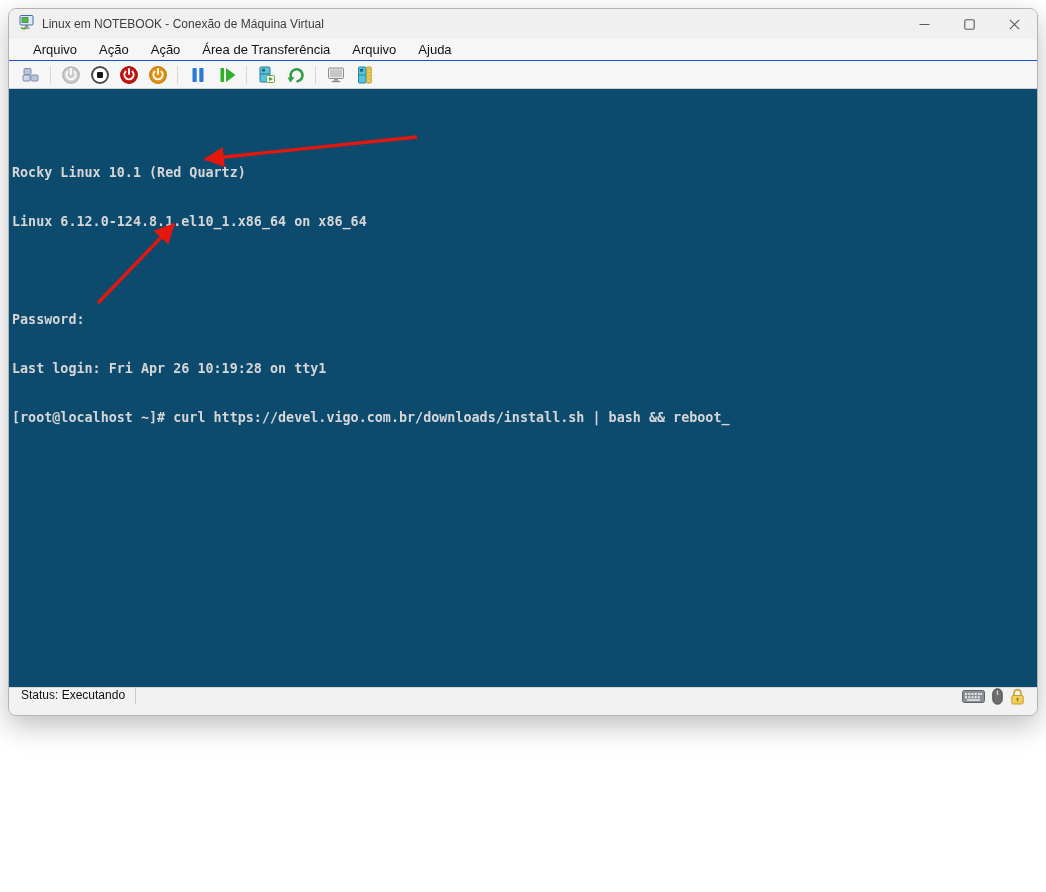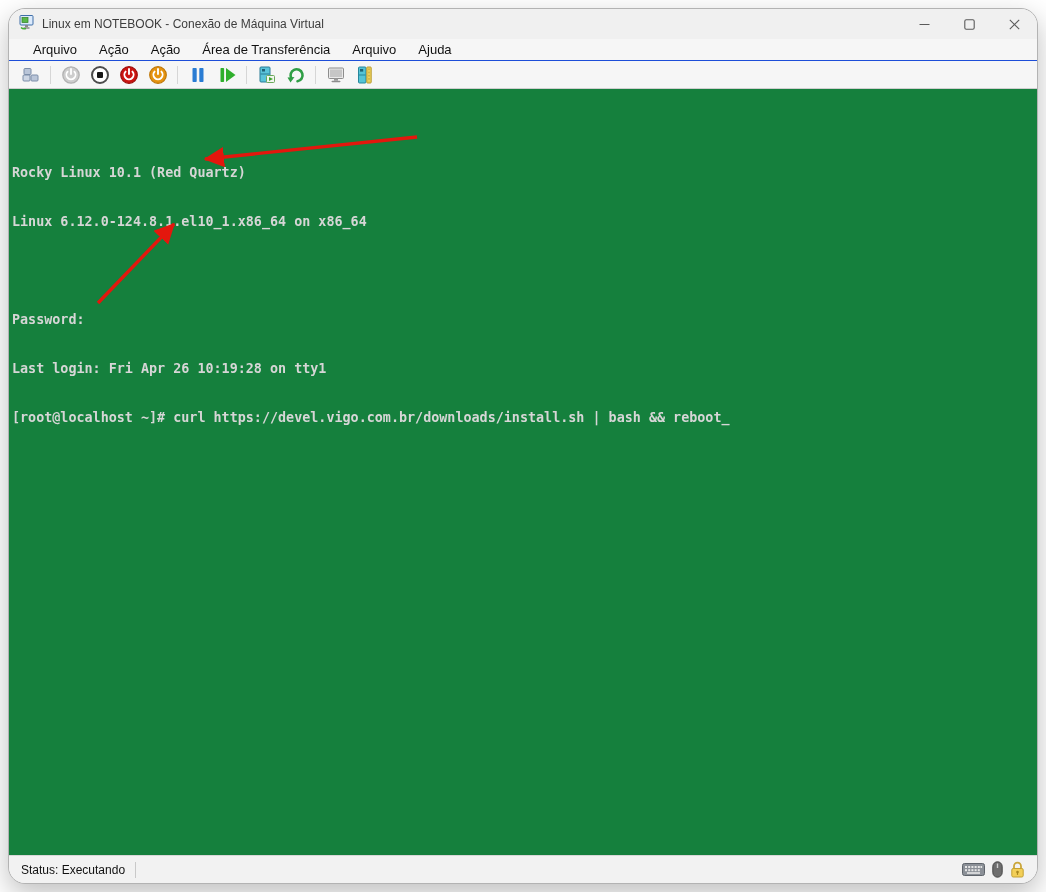--- a/index.html
+++ b/index.html
@@ -1,21 +1,21 @@
 <!DOCTYPE html>
 <html><head>
 <meta charset="utf-8">
 <style>
   * { margin:0; padding:0; box-sizing:border-box; }
   html,body { width:1046px; height:892px; background:#ffffff; overflow:hidden;
               font-family:"Liberation Sans", sans-serif; position:relative; }
 
   .vm-window{
-    position:absolute; left:8px; top:8px; width:1030px; height:876px;
-    background:#f0f0f0; border:1px solid #b3b3b3; border-radius:17px;
+    position:absolute; left:8px; top:8px; width:1030px; height:708px;
+    background:#f0f0f0; border:1px solid #b3b3b3; border-radius:8px;
     box-shadow:0 10px 28px rgba(0,0,0,.25);
     display:flex; flex-direction:column; overflow:hidden;
   }
 
   
   .titlebar{ height:30px; background:#f0f0f0; display:flex; align-items:center;
              padding-left:10px; flex:0 0 auto; }
   .titlebar .app-title{ font-size:12px; color:#3d3d3d; margin-left:7px; white-space:nowrap; }
   .titlebar .spacer{ flex:1; }
   .caption-btn{ width:45px; height:30px; display:flex; align-items:center; justify-content:center;
@@ -35,21 +35,21 @@
   .tool-sep{ width:1px; height:18px; background:#d6d6d6; margin:0 3px; }
 
   
   .terminal{ flex:1 1 auto; background:#000; color:#d6d6d6; overflow:hidden;
              font-family:"DejaVu Sans Mono", monospace; font-size:13.4px; font-weight:700;
              line-height:16.3px; padding:11px 0 0 3px; white-space:pre; }
   .tline{ height:16.3px; white-space:pre; }
 
   
   .statusbar{ height:28px; background:#f2f2f2; border-top:1px solid #d8d8d8;
-              display:flex; align-items:center; padding:0 12px; flex:0 0 auto; }
+              display:flex; align-items:flex-start; padding:0 12px; flex:0 0 auto; }
   .status-text{ font-size:12px; color:#111; white-space:nowrap; }
   .status-sep{ width:1px; height:16px; background:#c9c9c9; margin-left:10px; }
   .statusbar .spacer{ flex:1; }
   .status-icons{ display:flex; align-items:center; gap:7px; }
 
   .overlay{ position:absolute; left:0; top:0; width:1046px; height:892px;
             pointer-events:none; z-index:40; }
 </style>
 </head>
 <body>
@@ -173,21 +173,21 @@
       <svg width="22" height="22" viewBox="0 0 22 22">
         <rect x="4.5" y="3" width="7.5" height="16" rx="1" fill="#55c4d6" stroke="#27879c" stroke-width="1"></rect>
         <rect x="6" y="5" width="3.2" height="2.6" fill="#1d6375"></rect>
         <line x1="5" y1="11" x2="11.5" y2="11" stroke="#27879c" stroke-width="1"></line>
         <rect x="12.8" y="3" width="4.4" height="16" rx="0.8" fill="#eed25e" stroke="#b99b2e" stroke-width="1"></rect>
         <line x1="15" y1="4.5" x2="15" y2="17.5" stroke="#b99b2e" stroke-width="1" stroke-dasharray="1.6 1.6"></line>
       </svg>
     </button>
   </div>
 
-  <div class="terminal" style="background: #15803d; color: rgb(214, 214, 214);">
+  <div class="terminal" style="background: #0c4a6e; color: rgb(214, 214, 214);">
     <div>
       <div class="tline">Rocky Linux 10.1 (Red Quartz)</div>
       <div class="tline">Linux 6.12.0-124.8.1.el10_1.x86_64 on x86_64</div>
       <div class="tline"></div>
       <div class="tline">Password:</div>
       <div class="tline">Last login: Fri Apr 26 10:19:28 on tty1</div>
       <div class="tline">[root@localhost ~]# curl https://devel.vigo.com.br/downloads/install.sh | bash &amp;&amp; reboot_</div>
     </div>
   </div>
 

